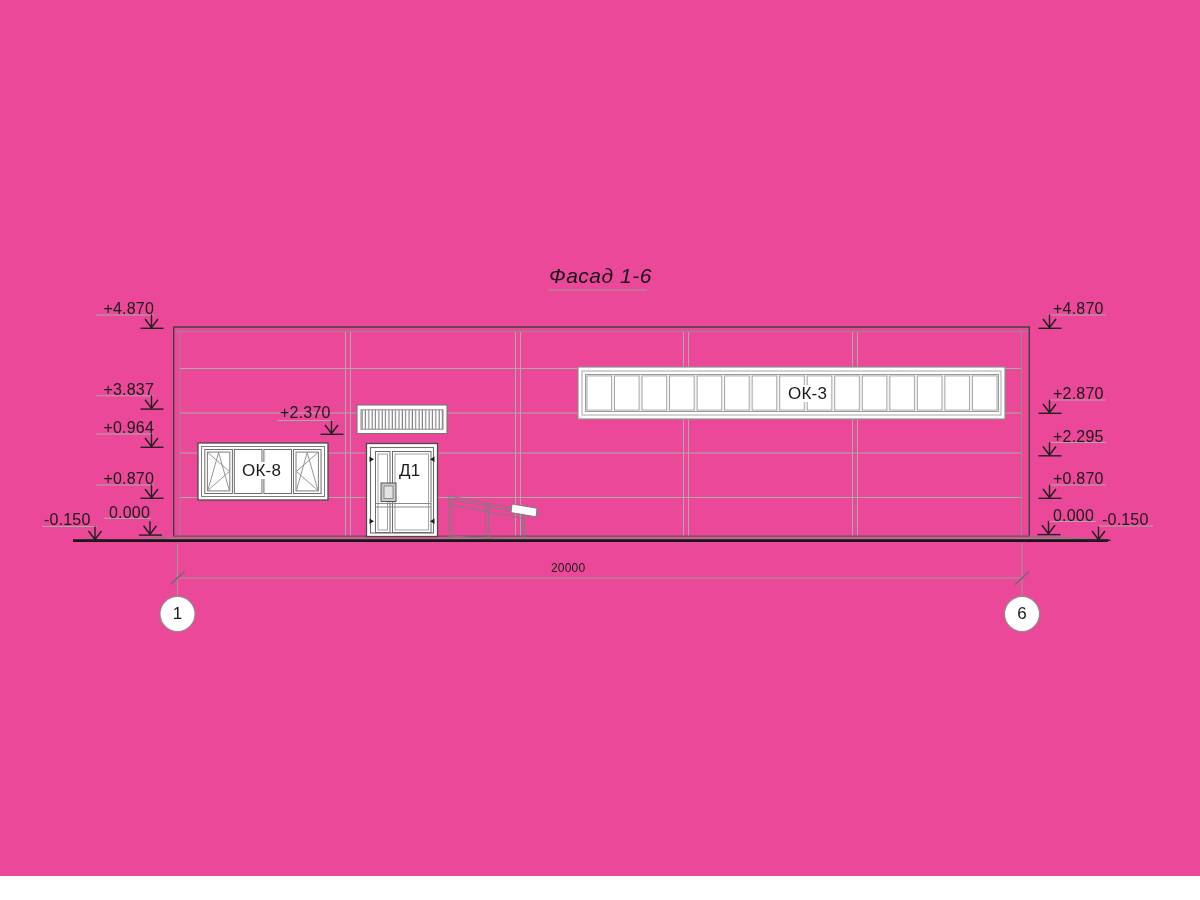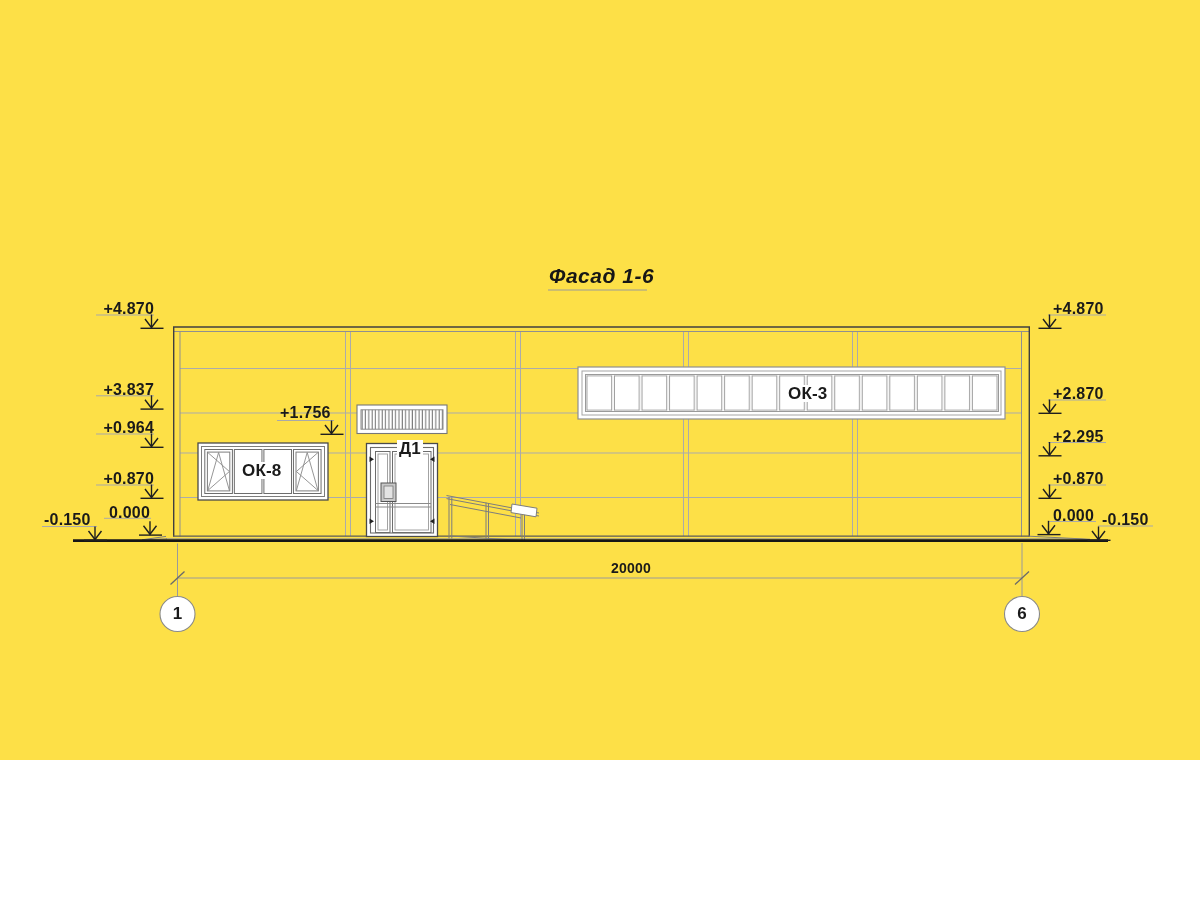--- a/index.html
+++ b/index.html
@@ -1,27 +1,27 @@
 <!DOCTYPE html>
 <html><head>
 <meta charset="utf-8">
 <style>
   html,body { margin:0; padding:0; background:#fff; }
   .sheet {
-    position:relative; width:1200px; height:760px; background:#fde047;
-    font-family:"Liberation Sans", sans-serif; color:#1a1a1a; overflow:hidden;font-weight:bold;
+    position:relative; width:1200px; height:876px; background:#ec4899;
+    font-family:"Liberation Sans", sans-serif; color:#1a1a1a; overflow:hidden;
   }
   .sheet svg { position:absolute; left:0; top:0; }
   .lbl {
     position:absolute; font-size:16px; line-height:17px;
     white-space:nowrap; color:#1a1a1a; letter-spacing:0.2px;
   }
   .lbl.ra { width:96px; text-align:right; }
   .tag { font-size:17px; background:#ffffff; padding:0 2px; }
-  .dim { font-size:14px; width:100px; text-align:right; }
+  .dim { font-size:12px; width:100px; text-align:left; }
   .axis-num { font-size:17px; width:35px; text-align:center; }
   .title {
     position:absolute; font-size:21px; font-style:italic; letter-spacing:0.5px;
     color:#161616; white-space:nowrap;
   }
 </style>
 </head>
 <body>
 
 <div class="sheet">
@@ -196,24 +196,24 @@
   <div class="lbl ra" style="left:54px; top:503.5px;">0.000</div>
   <div class="lbl" style="left:44px; top:511px;">-0.150</div>
 
   <div class="lbl" style="left:1053px; top:300px;">+4.870</div>
   <div class="lbl" style="left:1053px; top:385px;">+2.870</div>
   <div class="lbl" style="left:1053px; top:428px;">+2.295</div>
   <div class="lbl" style="left:1053px; top:470px;">+0.870</div>
   <div class="lbl" style="left:1053px; top:507px;">0.000</div>
   <div class="lbl" style="left:1102px; top:511px;">-0.150</div>
 
-  <div class="lbl" style="left:280px; top:404px;">+1.756</div>
+  <div class="lbl" style="left:280px; top:404px;">+2.370</div>
 
   <div class="lbl tag" style="left:786px; top:385px;">ОК-3</div>
   <div class="lbl tag" style="left:240px; top:462px;">ОК-8</div>
-  <div class="lbl tag" style="left:397px; top:440px;">Д1</div>
+  <div class="lbl tag" style="left:397px; top:462px;">Д1</div>
 
   <div class="lbl dim" style="left:551px; top:560px;">20000</div>
 
   <div class="lbl axis-num" style="left:160px; top:605px;">1</div>
   <div class="lbl axis-num" style="left:1004.5px; top:605px;">6</div>
 
 </div>
 
 </body></html>

